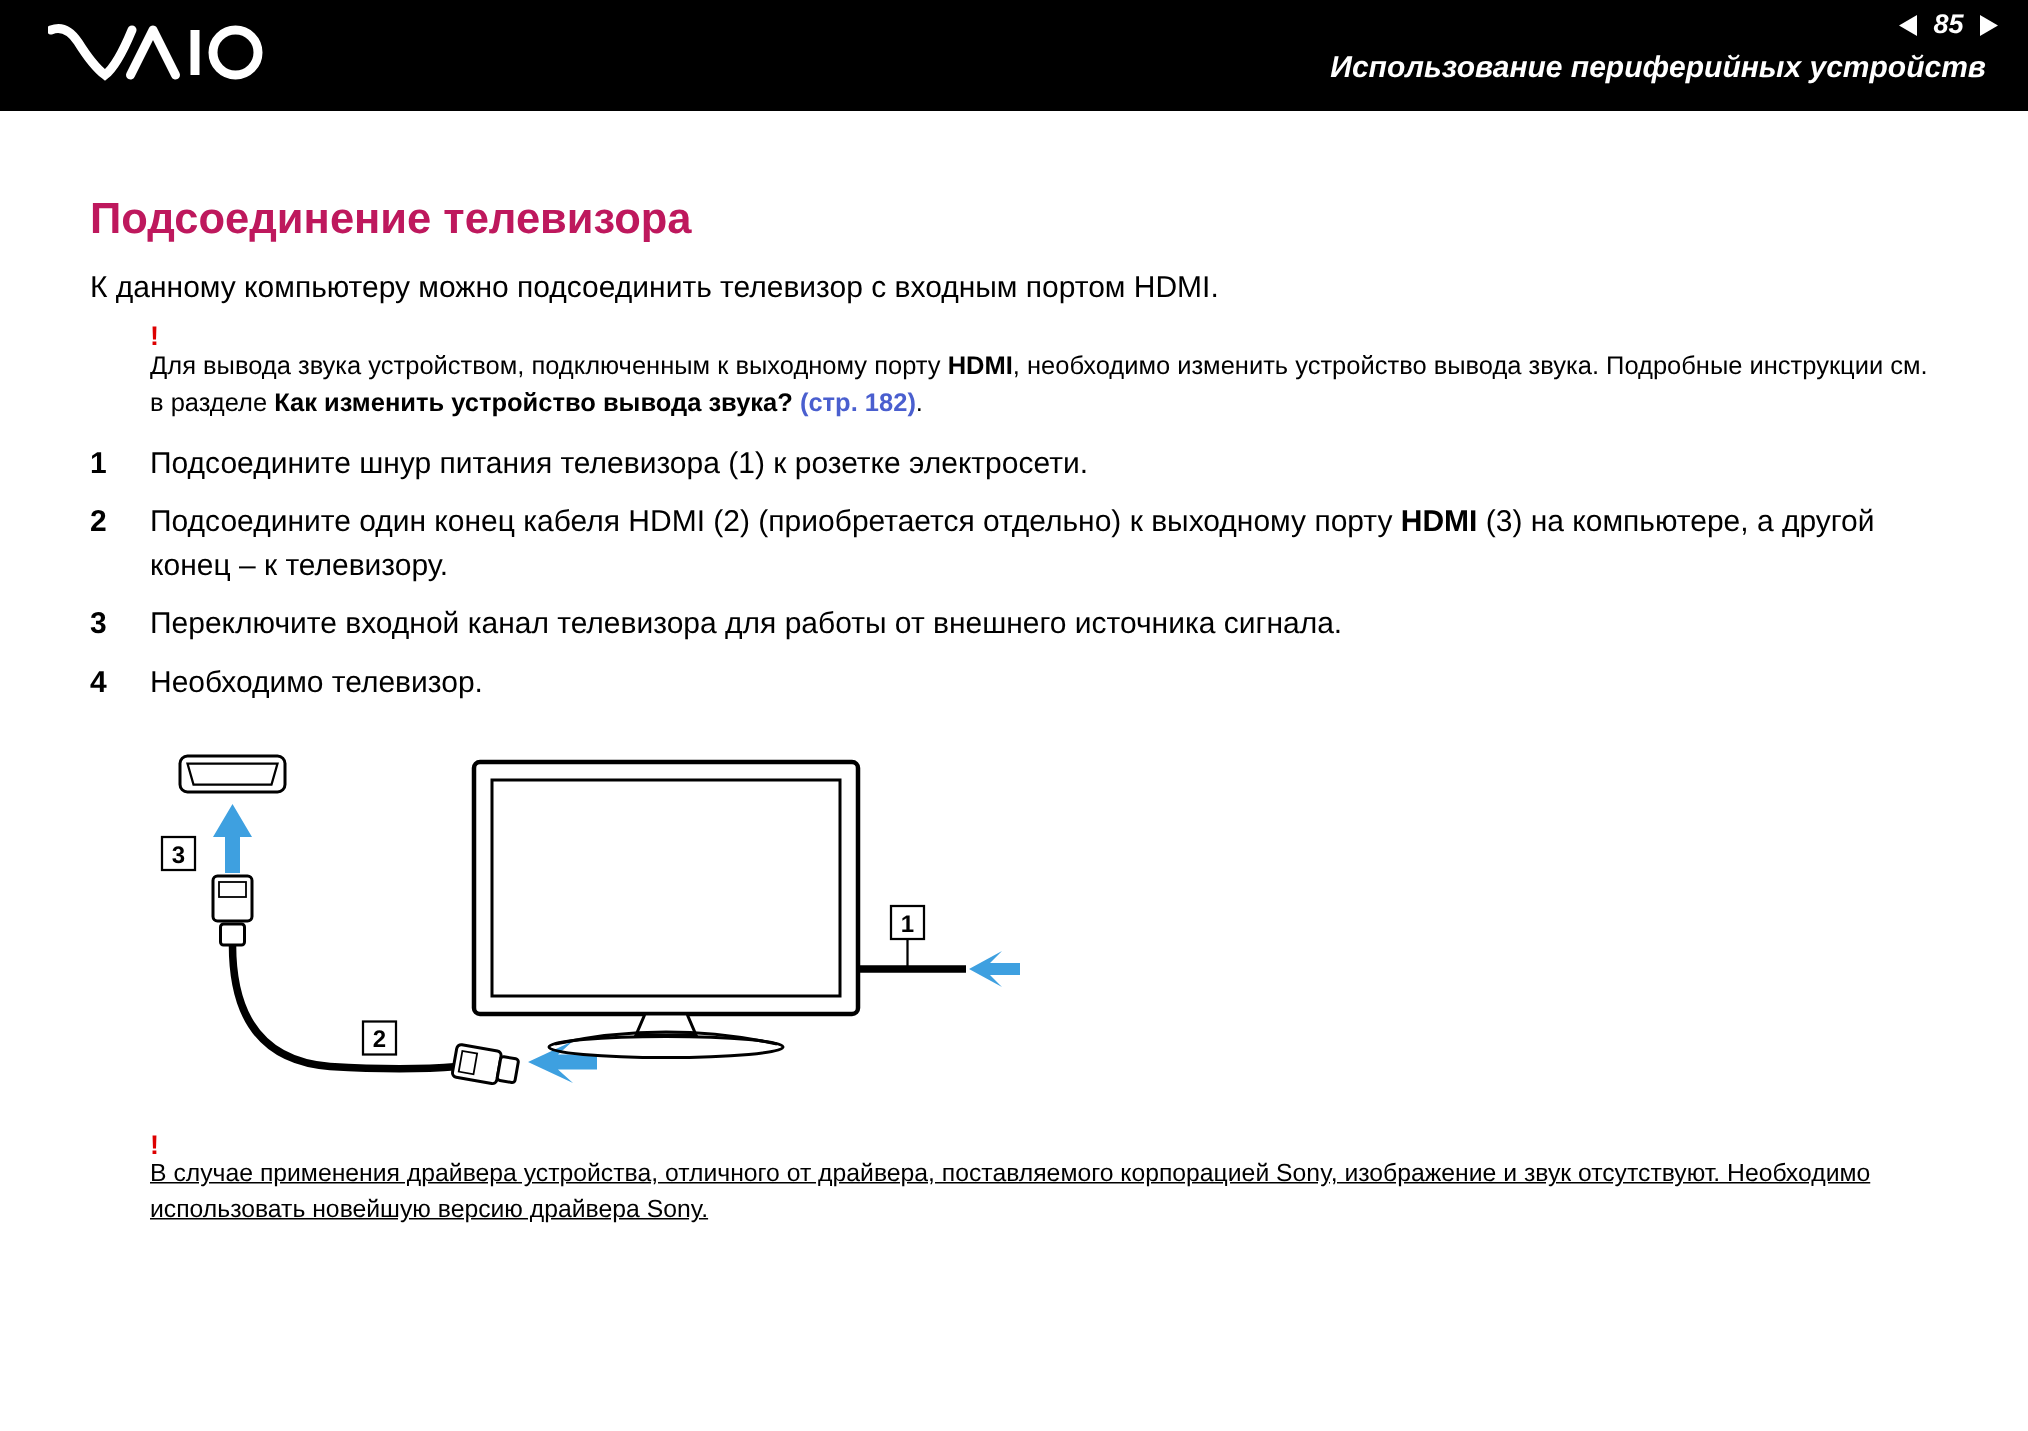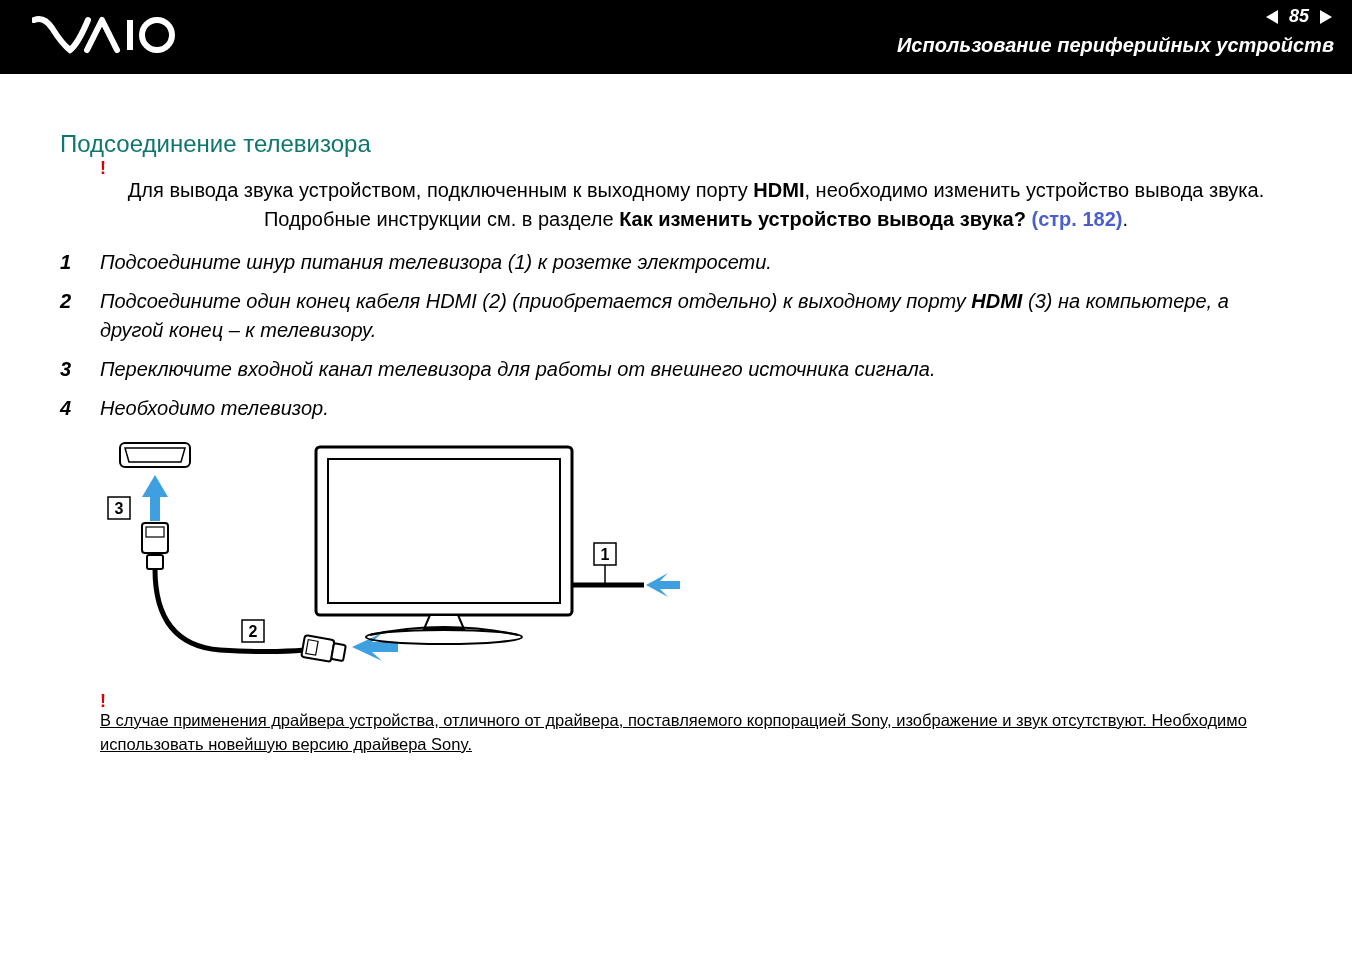--- a/index.html
+++ b/index.html
@@ -34,34 +34,34 @@
     font-weight: bold;
     font-size: 18px;
   }
   .nav-arrow-left, .nav-arrow-right {
     display: inline-flex;
     align-items: center;
     cursor: pointer;
   }
   .section-title {
     position: absolute;
-    right: 18px;
+    right: 28px;
     top: 34px;
     font-style: italic;
     font-weight: bold;
     font-size: 20px;
     color: #fff;
   }
   .content {
     padding: 56px 60px 20px 60px;
   }
   h1.title {
-    color: #0f766e;
-    font-size: 24px;
-    font-weight: normal;
+    color: #be185d;
+    font-size: 29px;
+    font-weight: bold;
     margin-bottom: 18px;
   }
   .intro {
     font-size: 20px;
     margin-bottom: 28px;
   }
   h2.sub {
     color: #808080;
     font-size: 24px;
     font-weight: normal;
@@ -74,31 +74,29 @@
   }
   .warn-mark {
     position: absolute;
     left: 40px;
     top: -18px;
     color: #d00;
     font-weight: bold;
     font-size: 18px;
   }
   .warn-text {
-    font-size: 20px;
+    font-size: 17px;
     line-height: 1.45;
-    text-align: center;
   }
   .link-span { color: #4a5fcf; font-weight: bold; }
   ol.steps {
     list-style: none;
     counter-reset: step;
     padding-left: 40px;
-    margin-bottom: 12px;
-    font-style: italic;
+    margin-bottom: 26px;
   }
   ol.steps > li {
     counter-increment: step;
     position: relative;
     font-size: 20px;
     line-height: 1.45;
     margin-bottom: 10px;
     padding-left: 0;
   }
   ol.steps > li::before {
@@ -160,20 +158,21 @@
       <svg width="18" height="16">
           <polygon points="4,1 16,8 4,15" fill="#fff"></polygon>
         </svg>
     </span>
   </div>
   <div class="section-title">Использование периферийных устройств</div>
 </div>
 
 <div class="content">
   <h1 class="title">Подсоединение телевизора</h1>
+  <p class="intro">К данному компьютеру можно подсоединить телевизор с входным портом HDMI.</p>
 
   <div class="warn-block">
     <div class="warn-mark">!</div>
     <p class="warn-text">
       <span>Для вывода звука устройством, подключенным к выходному порту </span><b>HDMI</b><span>, необходимо изменить устройство вывода звука. Подробные инструкции см. в разделе </span><b>Как изменить устройство вывода звука? </b><span class="link-span">(стр. 182)</span><span>.</span>
     </p>
   </div>
 
   <ol class="steps">
     <li><span>Подсоедините шнур питания телевизора (1) к розетке электросети.</span></li>

